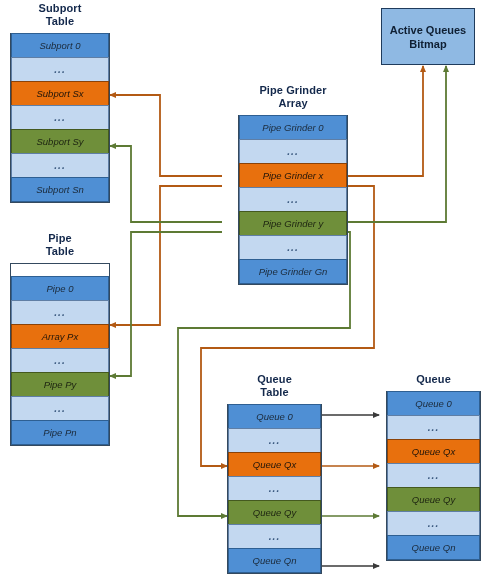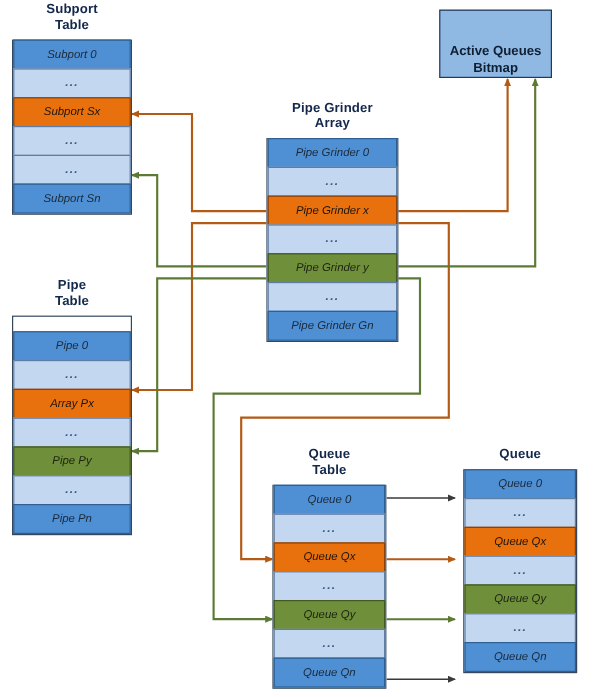--- a/index.html
+++ b/index.html
@@ -105,20 +105,21 @@
   <div class="block" style="left:10px;top:2px;width:100px;">
     <div class="block-title">
       <div>Subport</div>
       <div>Table</div>
     </div>
     <div class="tbl" style="margin-top:5px;">
       <div class="row blue" style="height:25px;">Subport 0</div>
       <div class="row light dots" style="height:25px;">...</div>
       <div class="row orange" style="height:25px;">Subport Sx</div>
       <div class="row light dots" style="height:25px;">...</div>
+      <div class="row green" style="height:25px;">Subport Sy</div>
       <div class="row light dots" style="height:25px;">...</div>
       <div class="row blue" style="height:25px;">Subport Sn</div>
     </div>
   </div>
 
   <div class="block" style="left:10px;top:232px;width:100px;">
     <div class="block-title">
       <div>Pipe</div>
       <div>Table</div>
     </div>
@@ -126,21 +127,21 @@
       <div class="row blue" style="height:25px;margin-top:12px;">Pipe 0</div>
       <div class="row light dots" style="height:25px;">...</div>
       <div class="row orange" style="height:25px;">Array Px</div>
       <div class="row light dots" style="height:25px;">...</div>
       <div class="row green" style="height:25px;">Pipe Py</div>
       <div class="row light dots" style="height:25px;">...</div>
       <div class="row blue" style="height:25px;">Pipe Pn</div>
     </div>
   </div>
 
-  <div class="block" style="left:222px;top:84px;width:110px;">
+  <div class="block" style="left:238px;top:84px;width:110px;">
     <div class="block-title">
       <div>Pipe Grinder</div>
       <div>Array</div>
     </div>
     <div class="tbl" style="margin-top:5px;">
       <div class="row blue" style="height:25px;">Pipe Grinder 0</div>
       <div class="row light dots" style="height:25px;">...</div>
       <div class="row orange" style="height:25px;">Pipe Grinder x</div>
       <div class="row light dots" style="height:25px;">...</div>
       <div class="row green" style="height:25px;">Pipe Grinder y</div>
@@ -173,20 +174,20 @@
       <div class="row blue" style="height:25px;">Queue 0</div>
       <div class="row light dots" style="height:25px;">...</div>
       <div class="row orange" style="height:25px;">Queue Qx</div>
       <div class="row light dots" style="height:25px;">...</div>
       <div class="row green" style="height:25px;">Queue Qy</div>
       <div class="row light dots" style="height:25px;">...</div>
       <div class="row blue" style="height:25px;">Queue Qn</div>
     </div>
   </div>
 
-  <div class="plainbox" style="left:366px;top:8px;width:94px;height:57px;align-items:flex-end;">
+  <div class="plainbox" style="left:381px;top:8px;width:94px;height:57px;">
     <div>
       <div>Active  Queues</div>
       <div>Bitmap</div>
     </div>
   </div>
 
 </div>
 
 </body></html>

